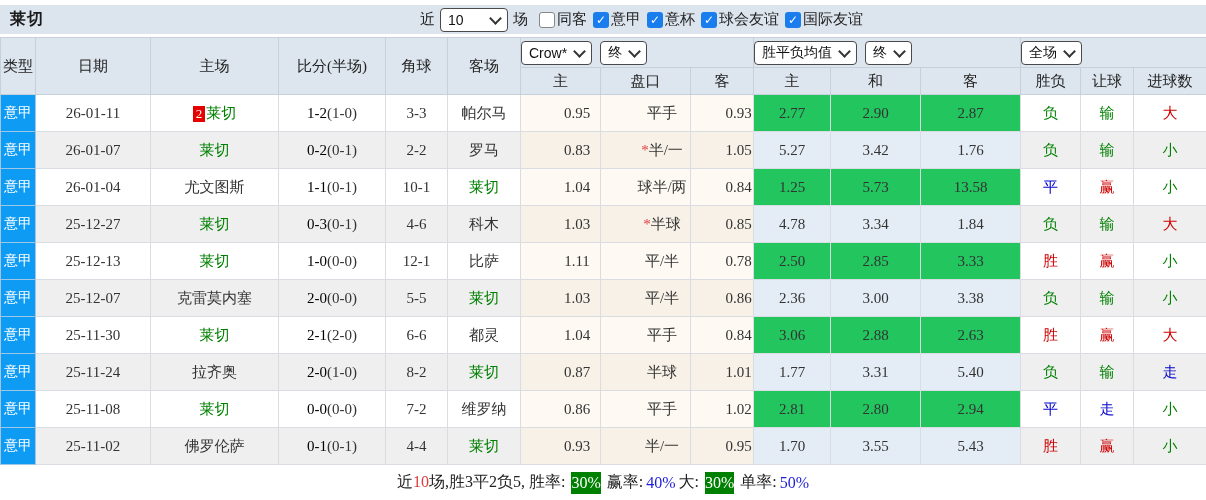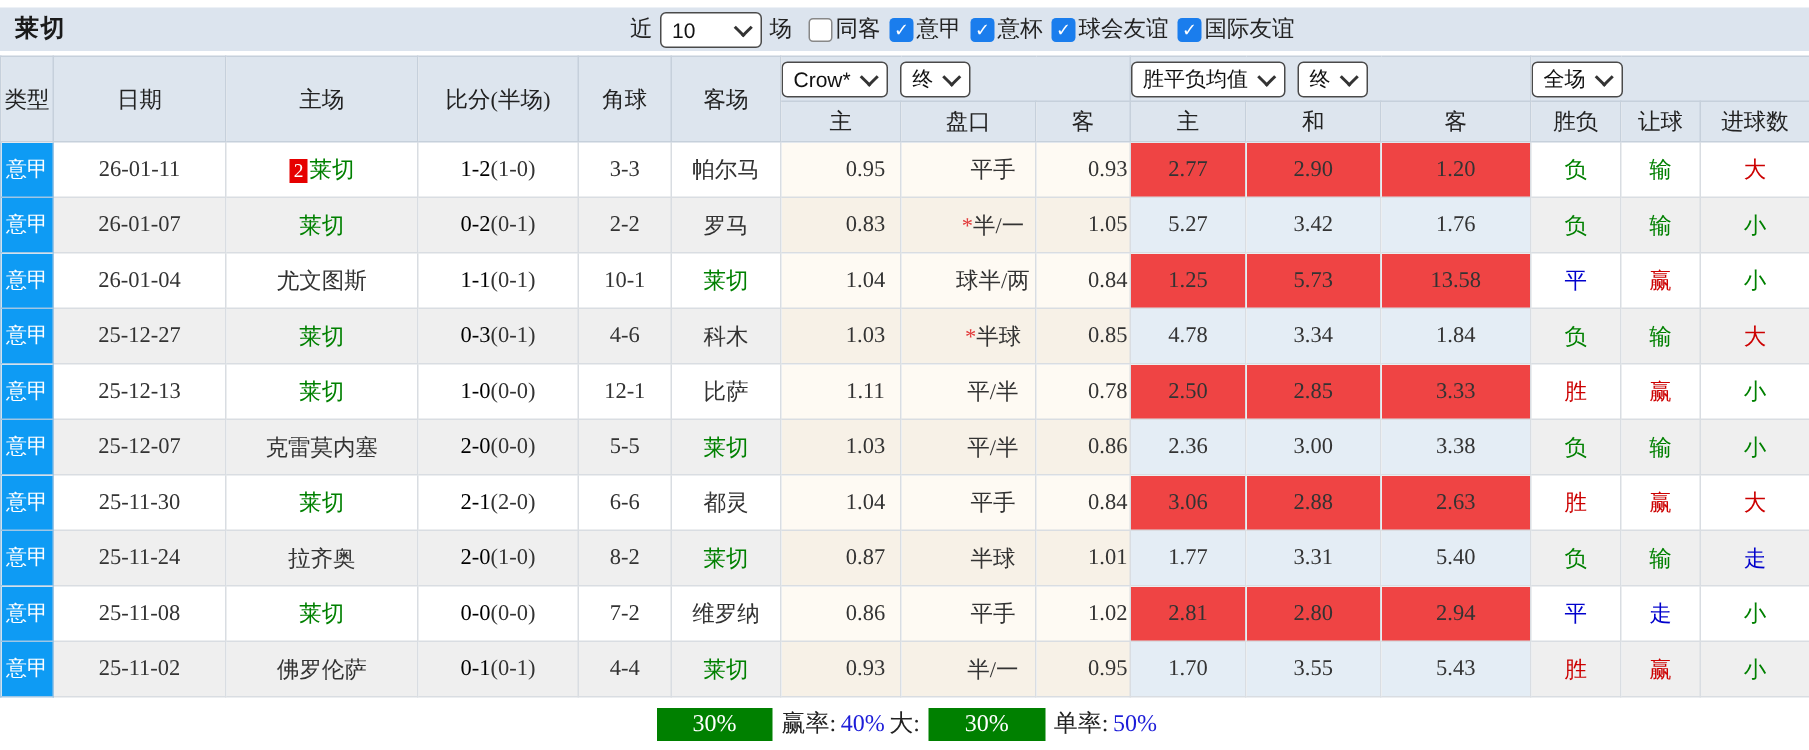--- a/index.html
+++ b/index.html
@@ -25,35 +25,35 @@
   thead th{background:#dde5ee;font-weight:normal;font-size:15px;color:#222;border:1px solid #c6d0db;}
   .hdr-top{height:30px;}
   .hdr-sub{height:27px;}
   .grouphead{vertical-align:middle;}
   .grouphead .selrow{display:flex;align-items:center;justify-content:flex-start;gap:8px;}
   tbody td{height:36px;font-size:15px;color:#333;border:1px solid #d9dde2;background:#fff;}
   tbody tr:nth-child(even) td{background:#efefef;}
   td.league{background:#0e9bf4 !important;color:#fff;font-size:14px;border-color:#9fc6e4;}
   tbody td.a-bg{background:#fefaf3;padding-left:33px;}
   tbody tr:nth-child(even) td.a-bg{background:#f7f1e7;}
-  tbody td.e-bg{background:#ef4444;}
+  tbody td.e-bg{background:#22c55e;}
   tbody tr:nth-child(even) td.e-bg{background:#e4edf5;}
   .cg{color:#008000;}
   .cr{color:#cc0000;}
   .cb2{color:#0000cc;}
   .ck{color:#333;}
   .score{color:#000000;}
   .half{color:#333;}
   .star{color:#e23b3b;}
   .badge{display:inline-block;background:#e60000;color:#fff;font-size:13px;line-height:16px;padding:0 3px;margin-right:1px;}
   
   .summary{height:35px;display:flex;align-items:center;justify-content:center;font-size:16px;color:#222;gap:3px;}
   .summary .red{color:#e23b3b;}
   .summary .blue{color:#1d1dd8;font-family:Liberation Serif, serif;}
-  .badge-green{background:#008000;color:#fff;padding:2px 24px;margin:0 3px;}
+  .badge-green{background:#008000;color:#fff;padding:2px 0;margin:0 3px;}
 </style>
 </head>
 <body>
 
 <div class="topbar">
   <span class="title">莱切</span>
   <div class="controls">
     <span>近</span>
     <span class="sel" style="width:52px;">
       <span>10</span>
@@ -162,21 +162,21 @@
     <td class="f-date">26-01-11</td>
     <td><span class="badge f-badge">2</span><span class="f-home cg">莱切</span></td>
     <td><span class="score f-score">1-2</span><span class="half f-half">(1-0)</span></td>
     <td class="f-corner">3-3</td>
     <td><span class="f-away ck">帕尔马</span></td>
     <td class="a-bg f-oh">0.95</td>
     <td class="a-bg"><span class="f-line">平手</span></td>
     <td class="a-bg f-oa">0.93</td>
     <td class="e-bg f-eh">2.77</td>
     <td class="e-bg f-ed">2.90</td>
-    <td class="e-bg f-ea">1.20</td>
+    <td class="e-bg f-ea">2.87</td>
     <td class="f-res cg">负</td>
     <td class="f-let cg">输</td>
     <td class="f-goal cr">大</td>
   </tr>
       <tr>
     <td class="league f-league">意甲</td>
     <td class="f-date">26-01-07</td>
     <td><span class="f-home cg">莱切</span></td>
     <td><span class="score f-score">0-2</span><span class="half f-half">(0-1)</span></td>
     <td class="f-corner">2-2</td>
@@ -324,20 +324,21 @@
     <td class="e-bg f-ed">3.55</td>
     <td class="e-bg f-ea">5.43</td>
     <td class="f-res cr">胜</td>
     <td class="f-let cr">赢</td>
     <td class="f-goal cg">小</td>
   </tr>
     </tbody>
 </table>
 
 <div class="summary">
+  <span><span>近</span><span class="red">10</span><span>场,胜3平2负5, 胜率:</span></span>
   <span class="badge-green">30%</span>
   <span>赢率:</span>
   <span class="blue">40%</span>
   <span>大:</span>
   <span class="badge-green">30%</span>
   <span>单率:</span>
   <span class="blue">50%</span>
 </div>
 
 </body></html>

